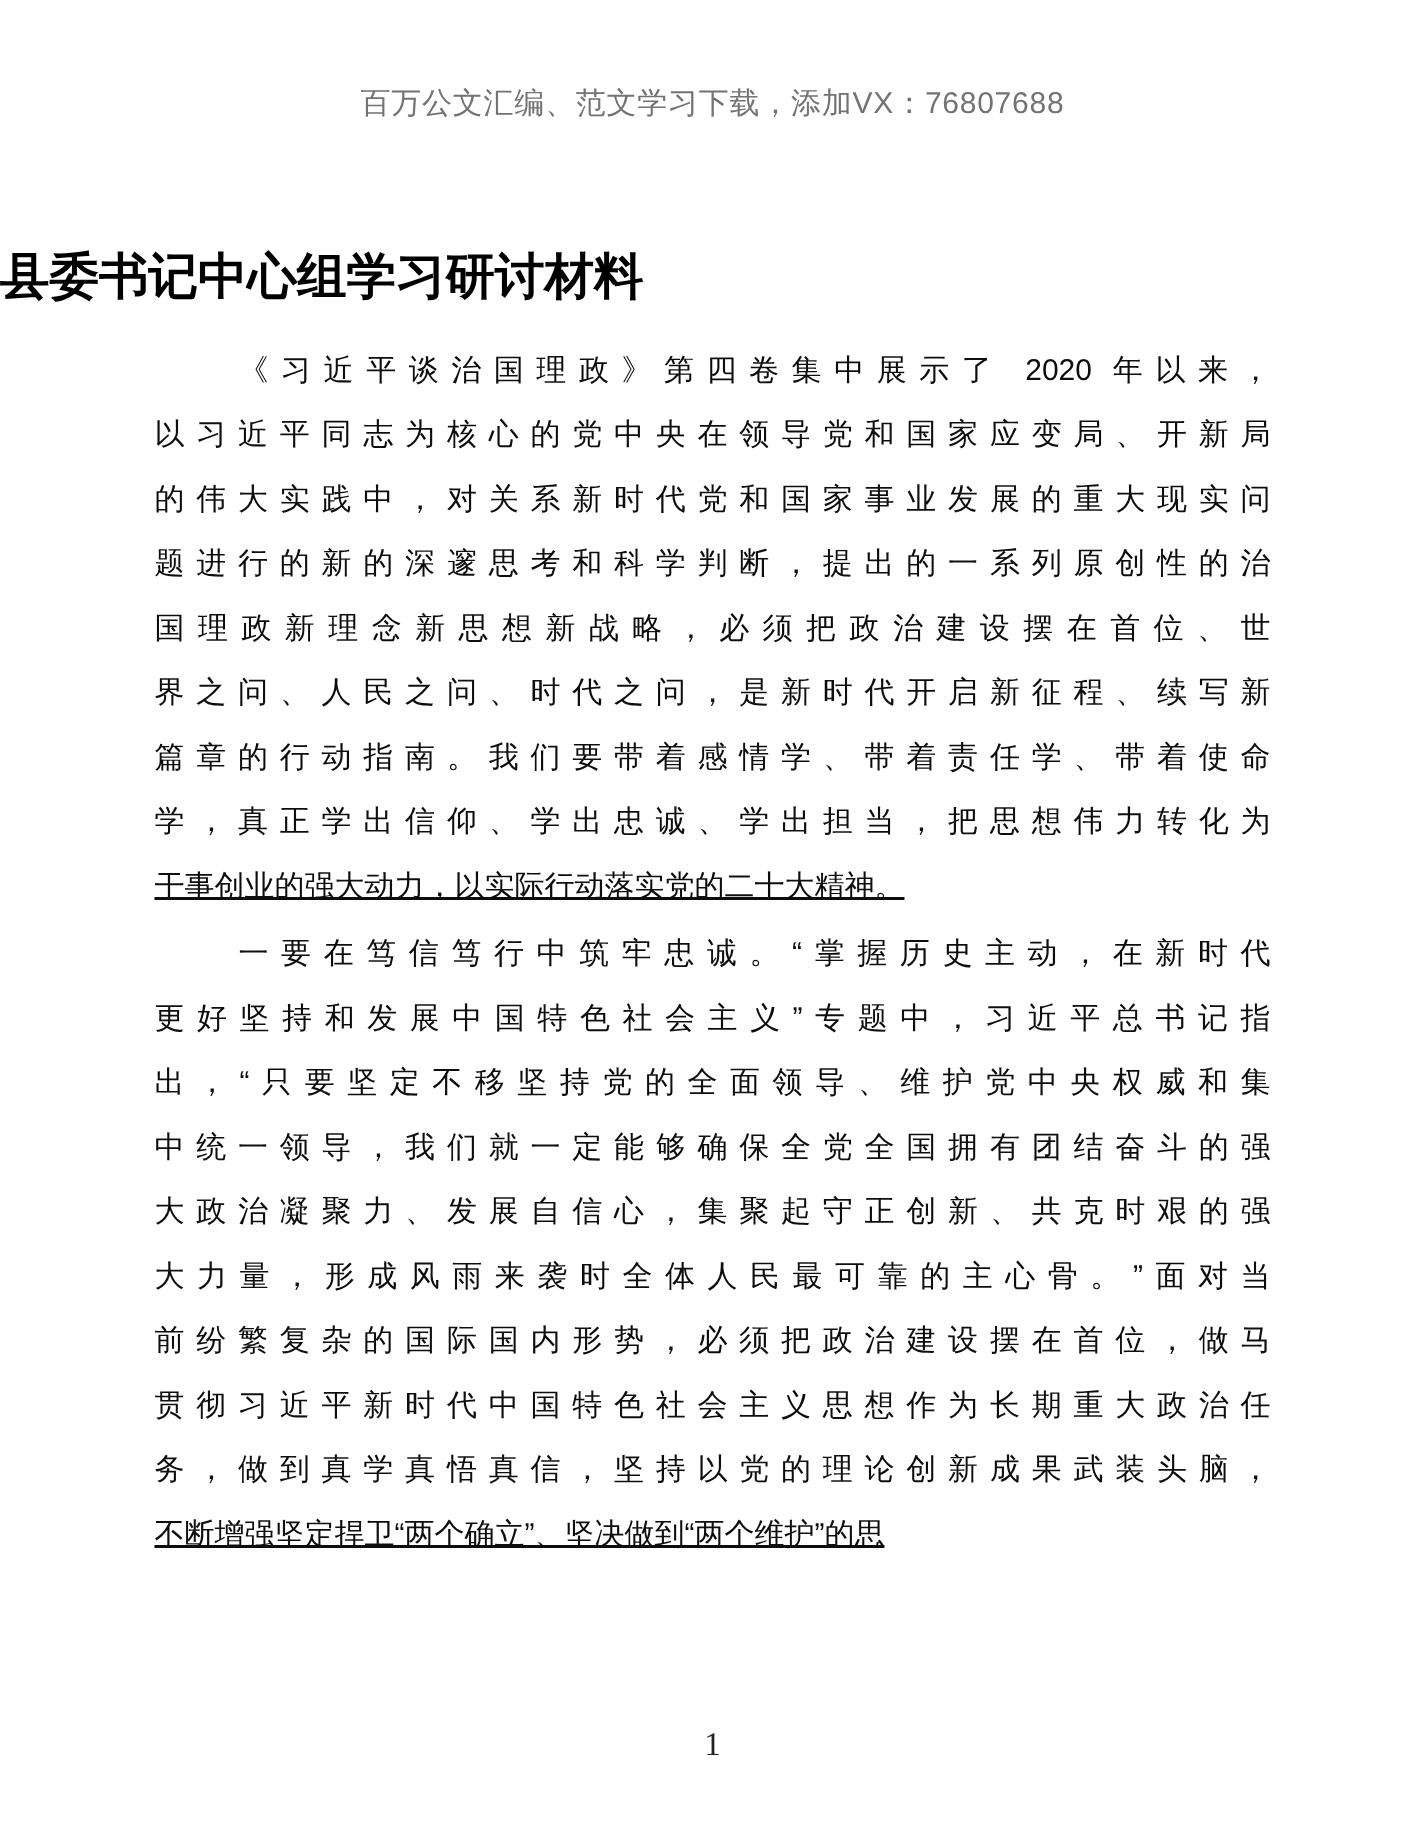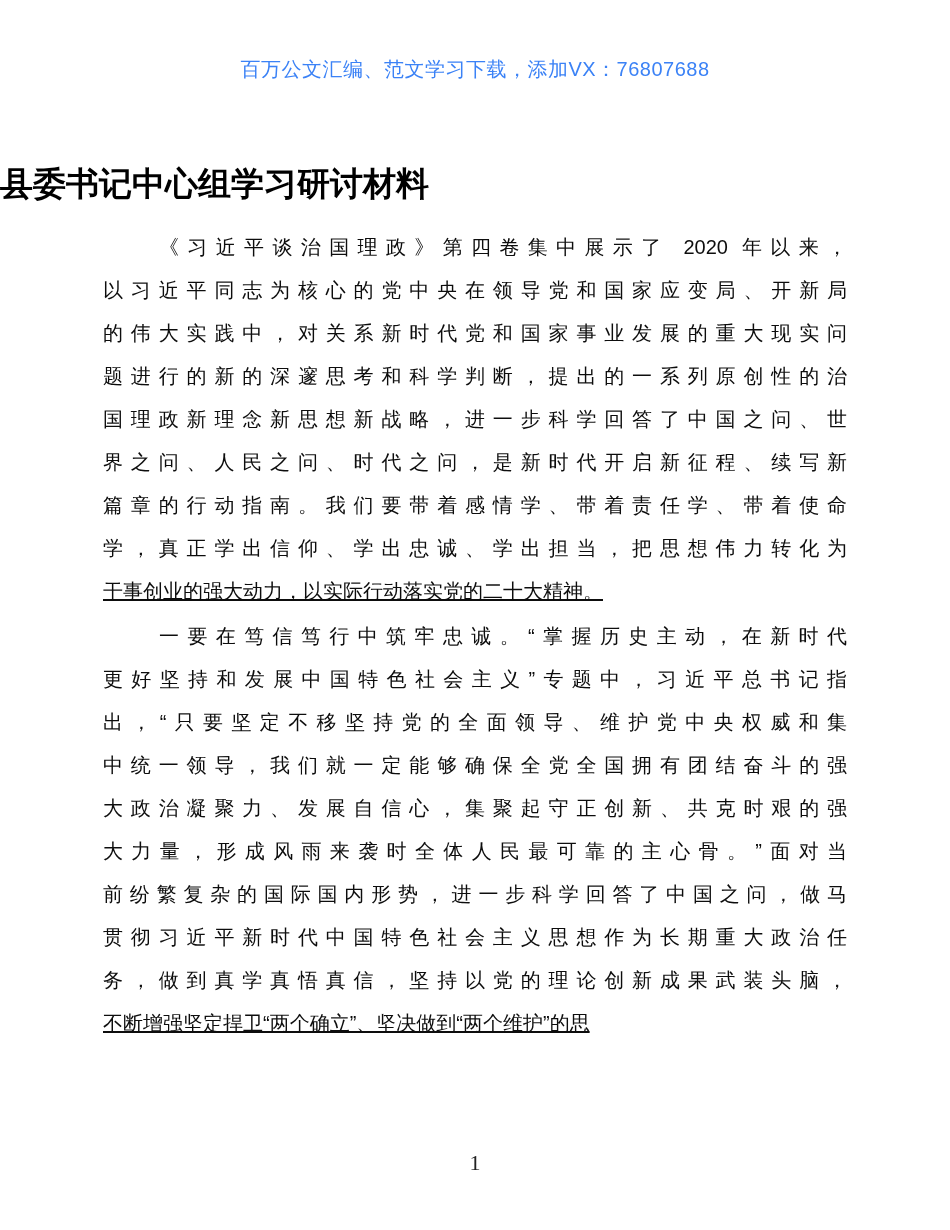--- a/index.html
+++ b/index.html
@@ -17,21 +17,21 @@
     color: #111111;
   }
   .promo-header {
     position: absolute;
     top: 55px;
     left: 0;
     right: 0;
     text-align: center;
     font-size: 20px;
     line-height: 28px;
-    color: #3b82f6;
+    color: #737373;
     letter-spacing: 0.5px;
   }
   .doc-title {
     position: absolute;
     top: 161px;
     left: 0;
     right: 0;
     text-align: left;
     font-size: 33px;
     font-weight: 700;
@@ -87,35 +87,35 @@
 
   <div class="doc-title">县委书记中心组学习研讨材料</div>
 
   <div class="content">
 
     <div class="paragraph">
       <div class="line first">《习近平谈治国理政》第四卷集中展示了 2020 年以来，</div>
       <div class="line">以习近平同志为核心的党中央在领导党和国家应变局、开新局</div>
       <div class="line">的伟大实践中，对关系新时代党和国家事业发展的重大现实问</div>
       <div class="line">题进行的新的深邃思考和科学判断，提出的一系列原创性的治</div>
-      <div class="line">国理政新理念新思想新战略，进一步科学回答了中国之问、世</div>
+      <div class="line">国理政新理念新思想新战略，必须把政治建设摆在首位、世</div>
       <div class="line">界之问、人民之问、时代之问，是新时代开启新征程、续写新</div>
       <div class="line">篇章的行动指南。我们要带着感情学、带着责任学、带着使命</div>
       <div class="line">学，真正学出信仰、学出忠诚、学出担当，把思想伟力转化为</div>
       <div class="line last">干事创业的强大动力，以实际行动落实党的二十大精神。</div>
     </div>
 
     <div class="paragraph">
       <div class="line first">一要在笃信笃行中筑牢忠诚。“掌握历史主动，在新时代</div>
       <div class="line">更好坚持和发展中国特色社会主义”专题中，习近平总书记指</div>
       <div class="line">出，“只要坚定不移坚持党的全面领导、维护党中央权威和集</div>
       <div class="line">中统一领导，我们就一定能够确保全党全国拥有团结奋斗的强</div>
       <div class="line">大政治凝聚力、发展自信心，集聚起守正创新、共克时艰的强</div>
       <div class="line">大力量，形成风雨来袭时全体人民最可靠的主心骨。”面对当</div>
-      <div class="line">前纷繁复杂的国际国内形势，进一步科学回答了中国之问，做马</div>
+      <div class="line">前纷繁复杂的国际国内形势，必须把政治建设摆在首位，做马</div>
       <div class="line">贯彻习近平新时代中国特色社会主义思想作为长期重大政治任</div>
       <div class="line">务，做到真学真悟真信，坚持以党的理论创新成果武装头脑，</div>
       <div class="line last">不断增强坚定捍卫“两个确立”、坚决做到“两个维护”的思</div>
     </div>
 
   </div>
 
   <div class="page-number">1</div>
 
 </div>

